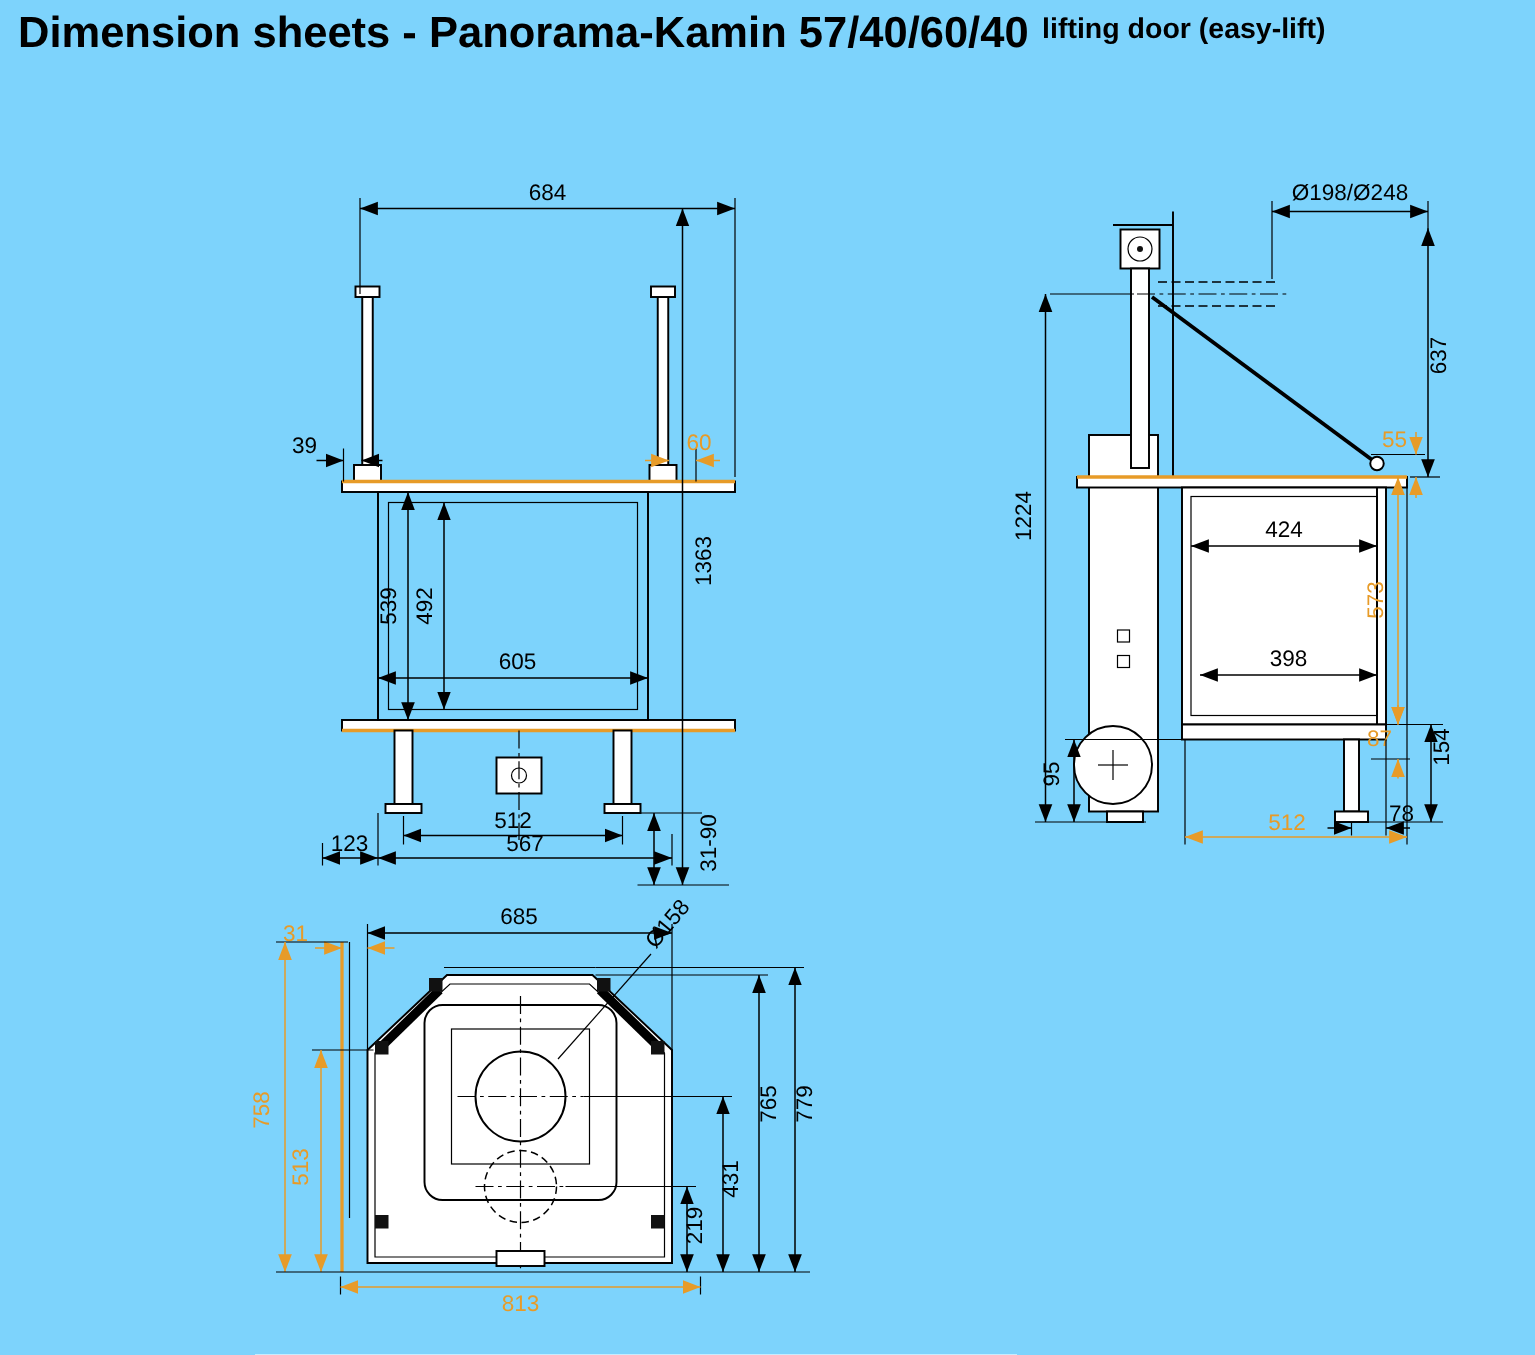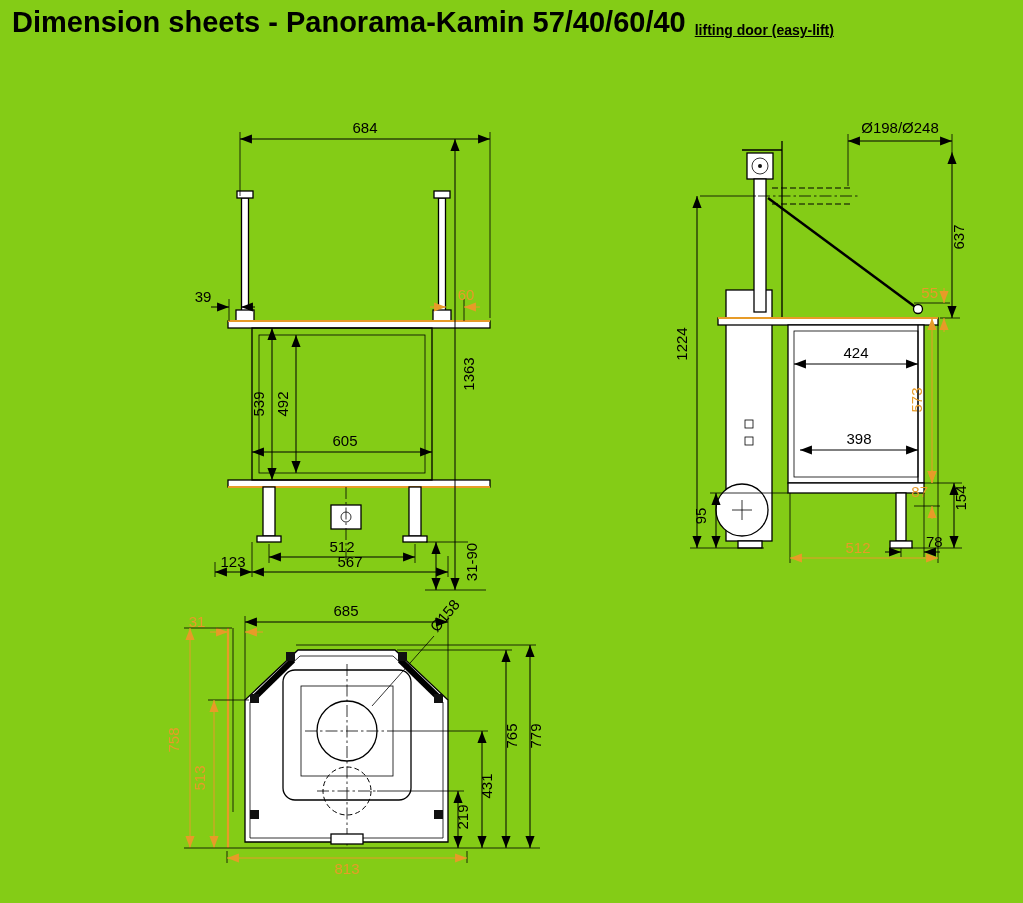--- a/index.html
+++ b/index.html
@@ -1,20 +1,20 @@
 <!DOCTYPE html>
 <html><head>
 <meta charset="utf-8">
 <style>
   html,body{margin:0;padding:0;background:#fff;}
-  .page{position:relative;width:1023px;height:903px;background:#84cc16;overflow:hidden;
+  .page{position:relative;width:1023px;height:903px;background:#7dd3fc;overflow:hidden;
         font-family:"Liberation Sans",sans-serif;}
   .titlebar{position:absolute;left:12px;top:6px;display:flex;align-items:flex-start;white-space:nowrap;}
   .title{font-size:29px;font-weight:bold;color:#000;line-height:1.15;}
-  .subtitle{font-size:14px;font-weight:bold;color:#000;margin-left:9px;margin-top:16px;text-decoration:underline;}
+  .subtitle{font-size:19px;font-weight:bold;color:#000;margin-left:9px;margin-top:3px;}
   svg{position:absolute;left:0;top:0;}
   .ln{fill:none;stroke:#000;stroke-width:1.3;}
   .lnw{fill:#fff;stroke:#000;stroke-width:1.3;}
   .thin{fill:none;stroke:#000;stroke-width:0.8;}
   .ext{stroke:#000;stroke-width:0.8;}
   .dim{stroke:#000;stroke-width:1;}
   .dimo{stroke:#e79b28;stroke-width:1;}
   .oln{stroke:#e79b28;stroke-width:2.2;fill:none;}
   .cl{stroke:#000;stroke-width:0.8;stroke-dasharray:12 3 2.5 3;fill:none;}
   .dash{stroke:#000;stroke-width:1;stroke-dasharray:6 3;fill:none;}

